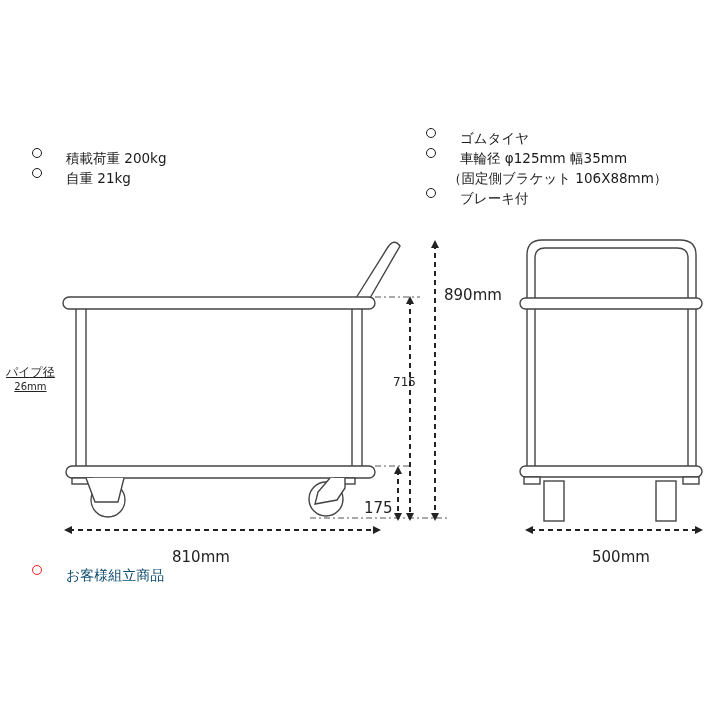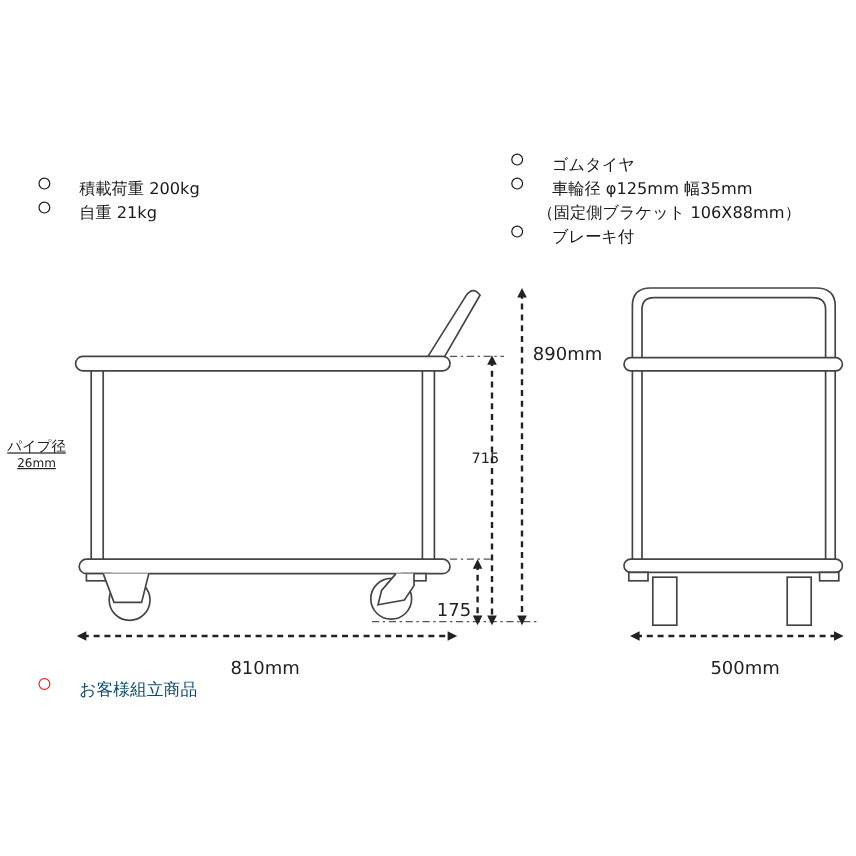--- a/index.html
+++ b/index.html
@@ -111,21 +111,21 @@
   </g>
 </svg>
 
 <div class="lbl" style="left:6px; top:364px; text-align:center; font-size:12px;text-decoration:underline;">
   <div>パイプ径</div>
   <div style="font-size:10px;">26mm</div>
 </div>
 <div class="lbl" style="left:444px; top:286px;">890mm</div>
 <div class="lbl" style="left:380px; top:375px; font-size:12px;margin-left:13px;">715</div>
 <div class="lbl" style="left:364px; top:499px;">175</div>
-<div class="lbl" style="left:192px; top:548px;">810mm</div>
+<div class="lbl" style="left:172px; top:548px;">810mm</div>
 <div class="lbl" style="left:592px; top:548px;">500mm</div>
 
 <div class="spec red" style="left:32px; top:565px; font-size:14px;">
   <div class="row">
       <span class="circ"></span>
       <span>お客様組立商品</span>
     </div>
 </div>
 
 </body></html>

